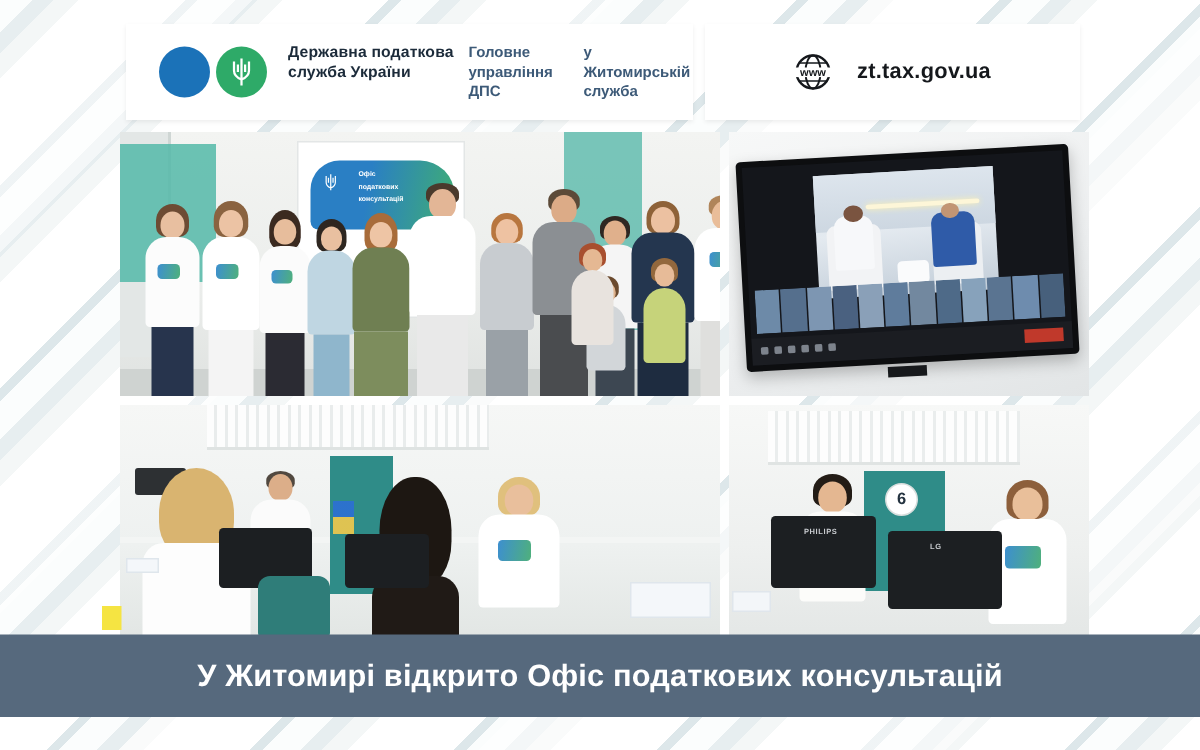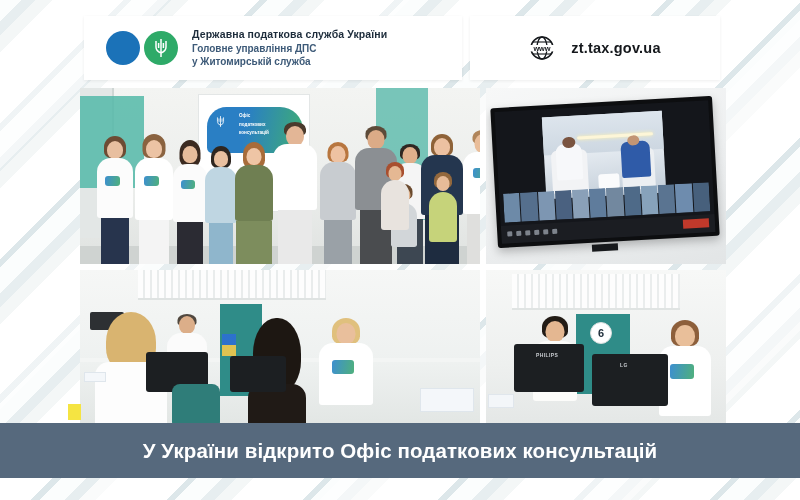--- a/index.html
+++ b/index.html
@@ -43,21 +43,21 @@
     display:flex; align-items:center;
   }
   #brand-card { width:378px; height:64px; padding:0 0 0 22px; gap:14px; }
   #url-card  { width:250px; height:64px; justify-content:center; gap:16px; }
 
   .logo-marks { display:flex; align-items:center; }
   .dot { width:34px; height:34px; border-radius:50%; display:flex; align-items:center; justify-content:center; }
   .dot-blue  { background:#1b72b8; }
   .dot-green { background:#2eaa68; margin-left:4px; }
 
-  .brand-text { display:flex; flex-direction:column; justify-content:center; }
+  .brand-text { display:flex; flex-direction:row; justify-content:center; }
   #brand-line1 { font-size:10.5px; font-weight:bold; color:#1c2b3a; letter-spacing:.1px; line-height:1.25; }
   #brand-line2, #brand-line3 { font-size:10px; font-weight:bold; color:#3d5a78; line-height:1.3; }
   #brand-line2 { margin-top:0; }
 
   #url-text { font-size:14.5px; font-weight:bold; color:#15181c; letter-spacing:.2px; }
 
   
   #collage {
     position:absolute; left:80px; top:88px;
     width:640px; height:332px;
@@ -408,14 +408,14 @@
     <div class="monitor" style="left:106px;top:84px;width:76px;height:52px;"></div>
     <span class="mon-label" style="left:134px;top:92px;">LG</span>
     <div class="paper" style="position:absolute;left:2px;bottom:18px;width:26px;height:14px;background:#f3f6f9;border:1px solid #e0e6ec;"></div>
   </div>
 
 </div>
 
 <div id="accent-square"></div>
 
 <div id="caption-bar">
-  <span id="caption-text">У України відкрито Офіс податкових консультацій</span>
+  <span id="caption-text">У Житомирі відкрито Офіс податкових консультацій</span>
 </div>
 
 </body></html>

